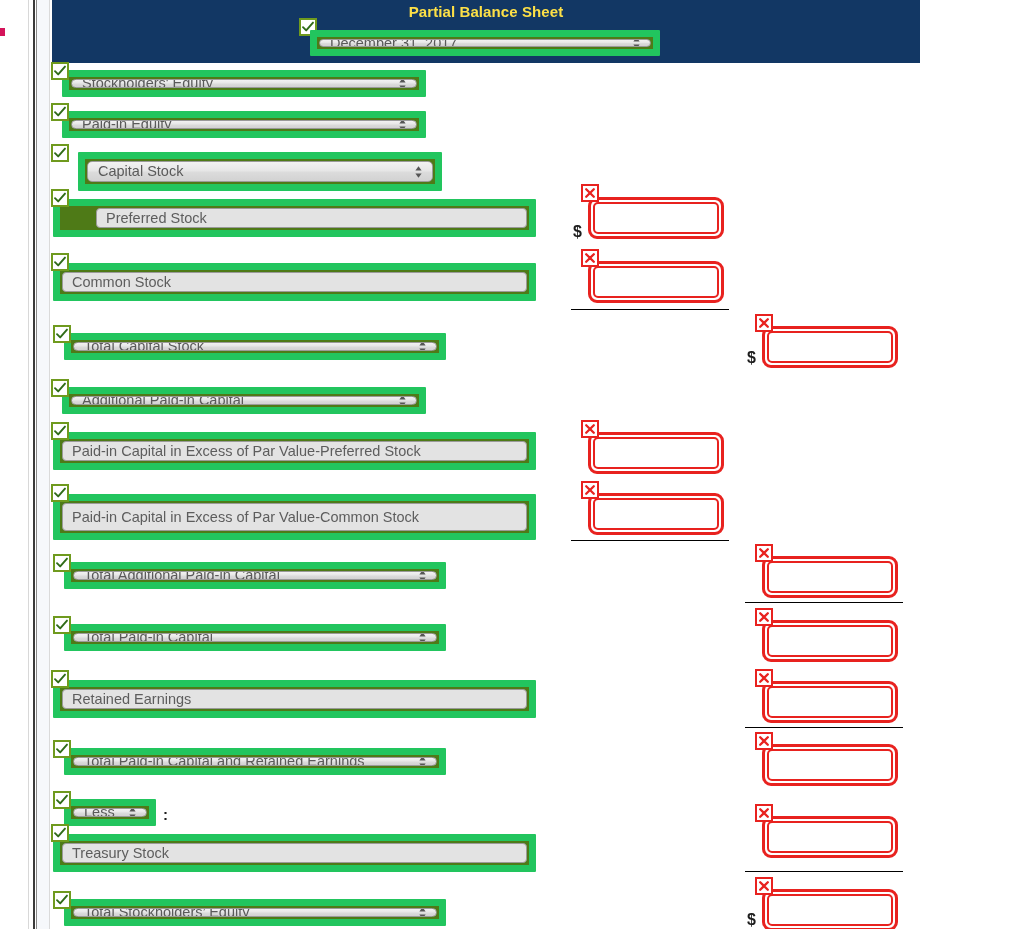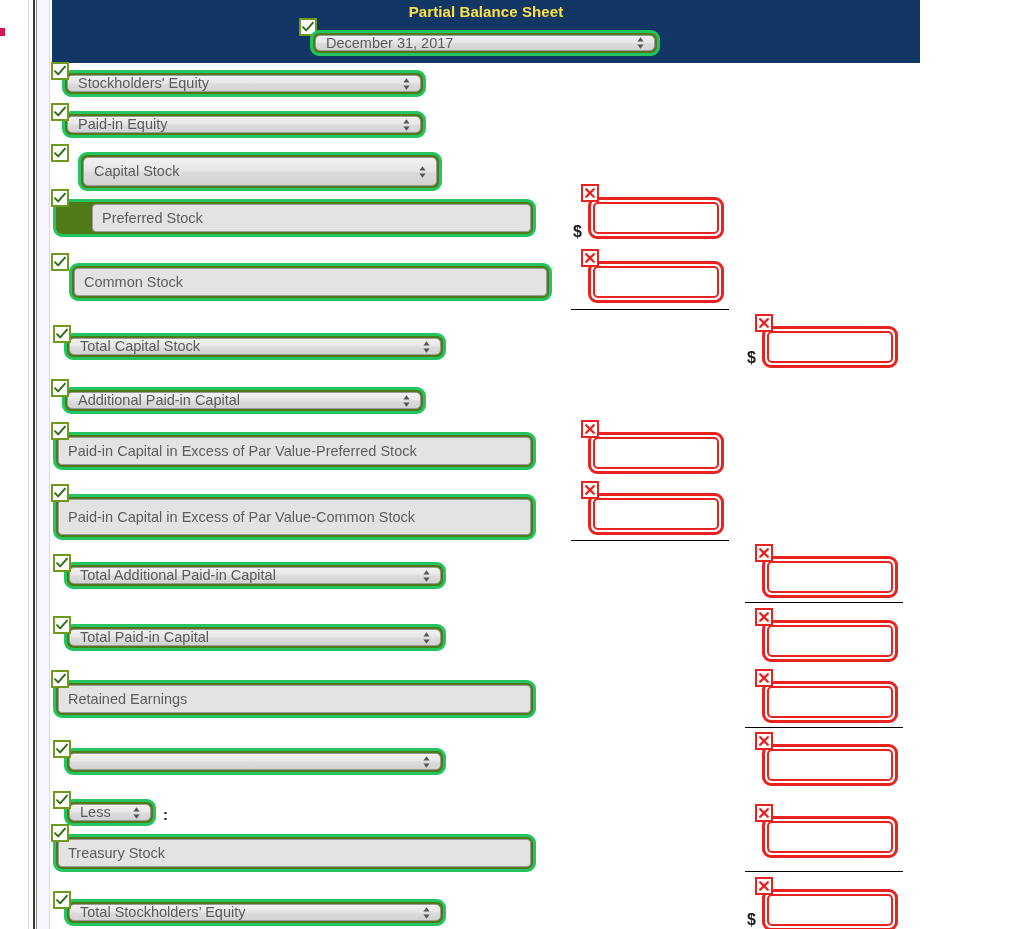--- a/index.html
+++ b/index.html
@@ -65,22 +65,22 @@
     border: 2px solid #e8221f;
     box-sizing: border-box;
     z-index: 6;
   }
   .xtick svg { display:block; width:14px; height:14px; }
 
   
   .gwrap {
     position: absolute;
     box-sizing: border-box;
-    border: 3px solid #22c55e;
-    border-radius: 9px;
+    border: 7px solid #22c55e;
+    border-radius: 1px;
     background: #4e7a17;
     padding: 2px;
     z-index: 4;
   }
 
   .sel {
     position: relative;
     box-sizing: border-box;
     width: 100%;
     height: 100%;
@@ -254,21 +254,21 @@
     <div class="txt">
       <span>Preferred Stock</span>
     </div>
   </div>
 
   <div class="tick" style="left:51px; top:253px;">
     <svg viewBox="0 0 14 14">
         <path d="M2 7.2 L5.2 10.4 L12 2.6" fill="none" stroke="#2f6b17" stroke-width="1.9" stroke-linecap="round" stroke-linejoin="round"></path>
       </svg>
   </div>
-  <div class="gwrap" style="left:53px; top:263px; width:483px; height:38px;margin-left:16px;">
+  <div class="gwrap" style="left:53px; top:263px; width:483px; height:38px;">
     <div class="txt">
       <span>Common Stock</span>
     </div>
   </div>
 
   <div class="tick" style="left:53px; top:325px;">
     <svg viewBox="0 0 14 14">
         <path d="M2 7.2 L5.2 10.4 L12 2.6" fill="none" stroke="#2f6b17" stroke-width="1.9" stroke-linecap="round" stroke-linejoin="round"></path>
       </svg>
   </div>
@@ -360,20 +360,21 @@
     </div>
   </div>
 
   <div class="tick" style="left:53px; top:740px;">
     <svg viewBox="0 0 14 14">
         <path d="M2 7.2 L5.2 10.4 L12 2.6" fill="none" stroke="#2f6b17" stroke-width="1.9" stroke-linecap="round" stroke-linejoin="round"></path>
       </svg>
   </div>
   <div class="gwrap" style="left:64px; top:748px; width:382px; height:27px;">
     <div class="sel">
+      <span>Total Paid-in Capital and Retained Earnings</span>
       <svg class="spin" viewBox="0 0 9 14">
           <path d="M4.5 1.2 L7.6 5.4 L1.4 5.4 Z" fill="#555"></path>
           <path d="M4.5 12.8 L7.6 8.6 L1.4 8.6 Z" fill="#555"></path>
         </svg>
     </div>
   </div>
 
   <div class="tick" style="left:53px; top:791px;">
     <svg viewBox="0 0 14 14">
         <path d="M2 7.2 L5.2 10.4 L12 2.6" fill="none" stroke="#2f6b17" stroke-width="1.9" stroke-linecap="round" stroke-linejoin="round"></path>

